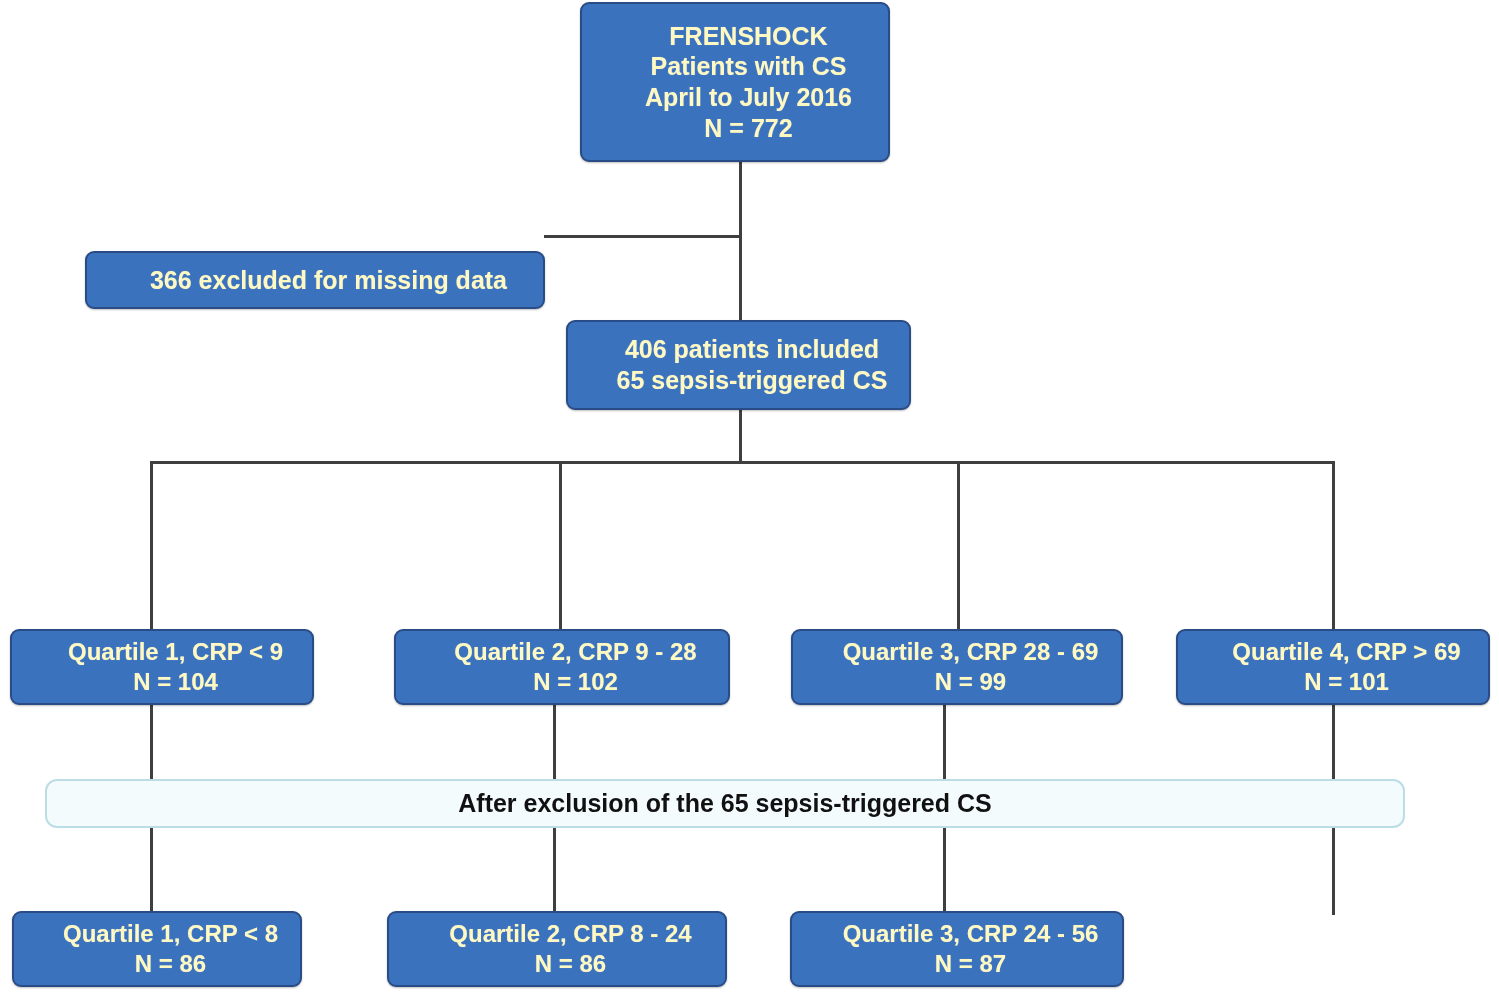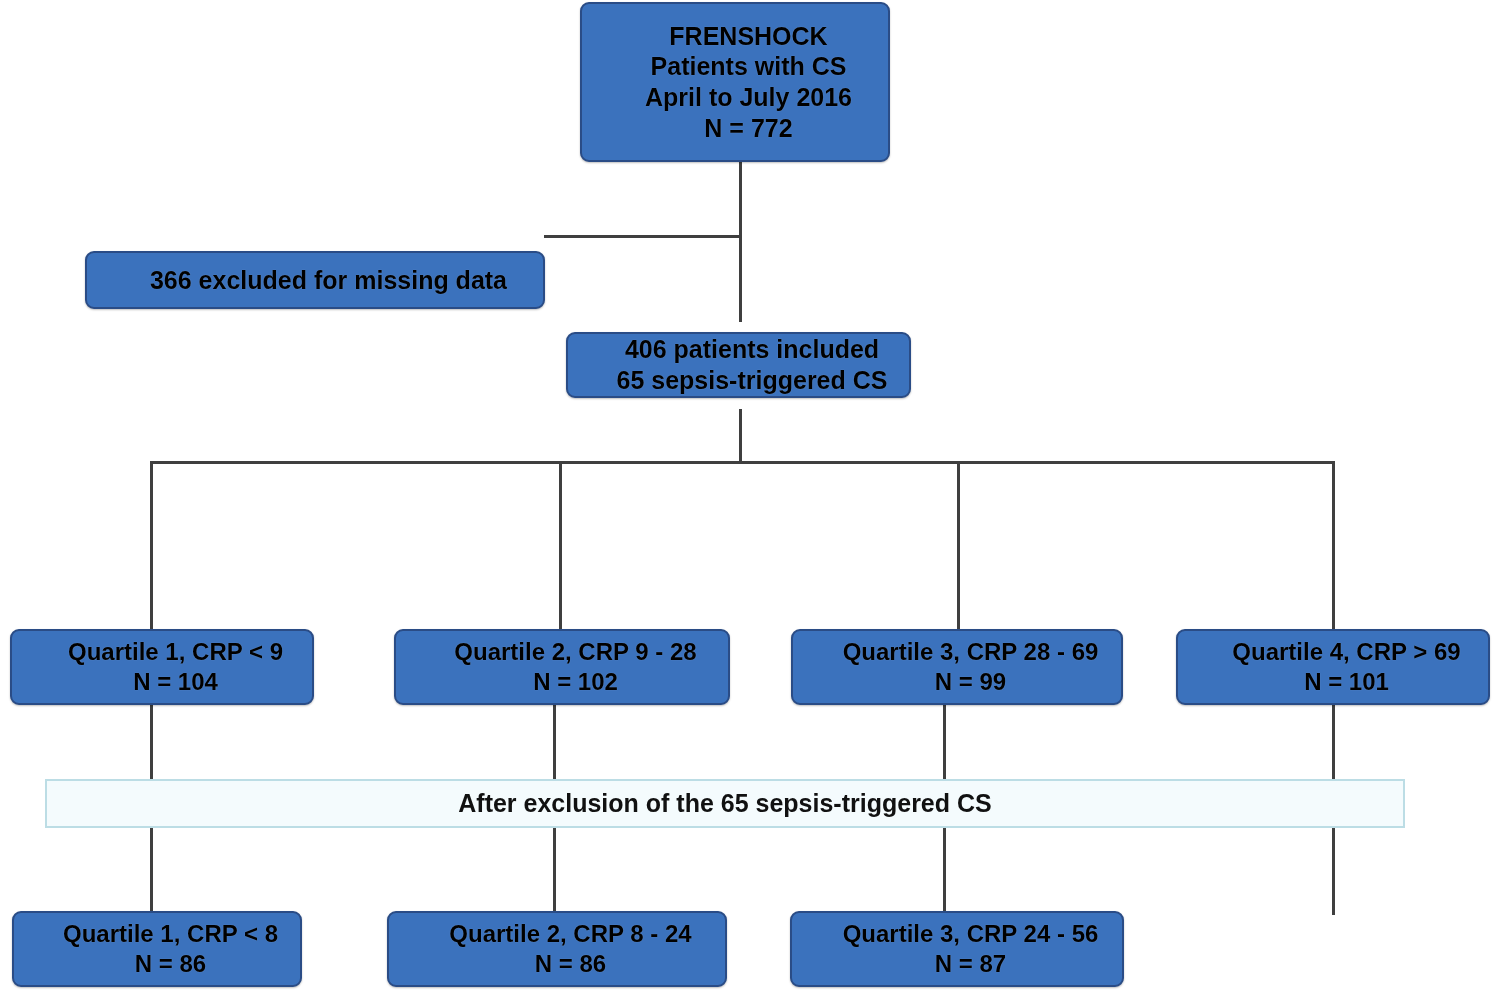--- a/index.html
+++ b/index.html
@@ -42,42 +42,42 @@
     border-radius: 9px;
     display: flex;
     align-items: center;
     justify-content: center;
     text-align: center;
     line-height: 1.23;
   }
   .node-blue {
     background: #3b72bd;
     border: 2.5px solid #2a4c86;
-    color: #000000;
+    color: #fef9c3;
     font-weight: bold;
     box-shadow: 0 1px 2px rgba(0,0,0,0.25);
     padding-left: 27px;
   }
   .node-blue .txt {
     padding: 0 10px;
     text-shadow: 0 0 1px rgba(255,255,255,0.35);
   }
   .node-banner {
     background: #f4fbfd;
     border: 2.5px solid #bcdde5;
     color: #111111;
     font-weight: bold;
-    border-radius: 0;
+    border-radius: 12px;
     z-index: 2;
   }
 
   
   #node-root      { left: 580px;  top: 2px;   width: 310px; height: 160px; font-size: 25px; }
   #node-excluded  { left: 85px;   top: 207px; width: 460px; height: 58px;  font-size: 25px; margin-top: 44px; }
-  #node-included  { left: 566px;  top: 332px; width: 345px; height: 66px;  font-size: 25px; }
+  #node-included  { left: 566px;  top: 320px; width: 345px; height: 90px;  font-size: 25px; }
 
   .quartile-row1  { top: 629px; height: 76px; font-size: 24px; }
   #node-q1a { left: 10px;   width: 304px; }
   #node-q2a { left: 394px;  width: 336px; }
   #node-q3a { left: 791px;  width: 332px; }
   #node-q4a { left: 1176px; width: 314px; }
 
   #node-banner-excl { left: 45px; top: 779px; width: 1360px; height: 49px; font-size: 25px; }
 
   .quartile-row2  { top: 911px; height: 76px; font-size: 24px; }

